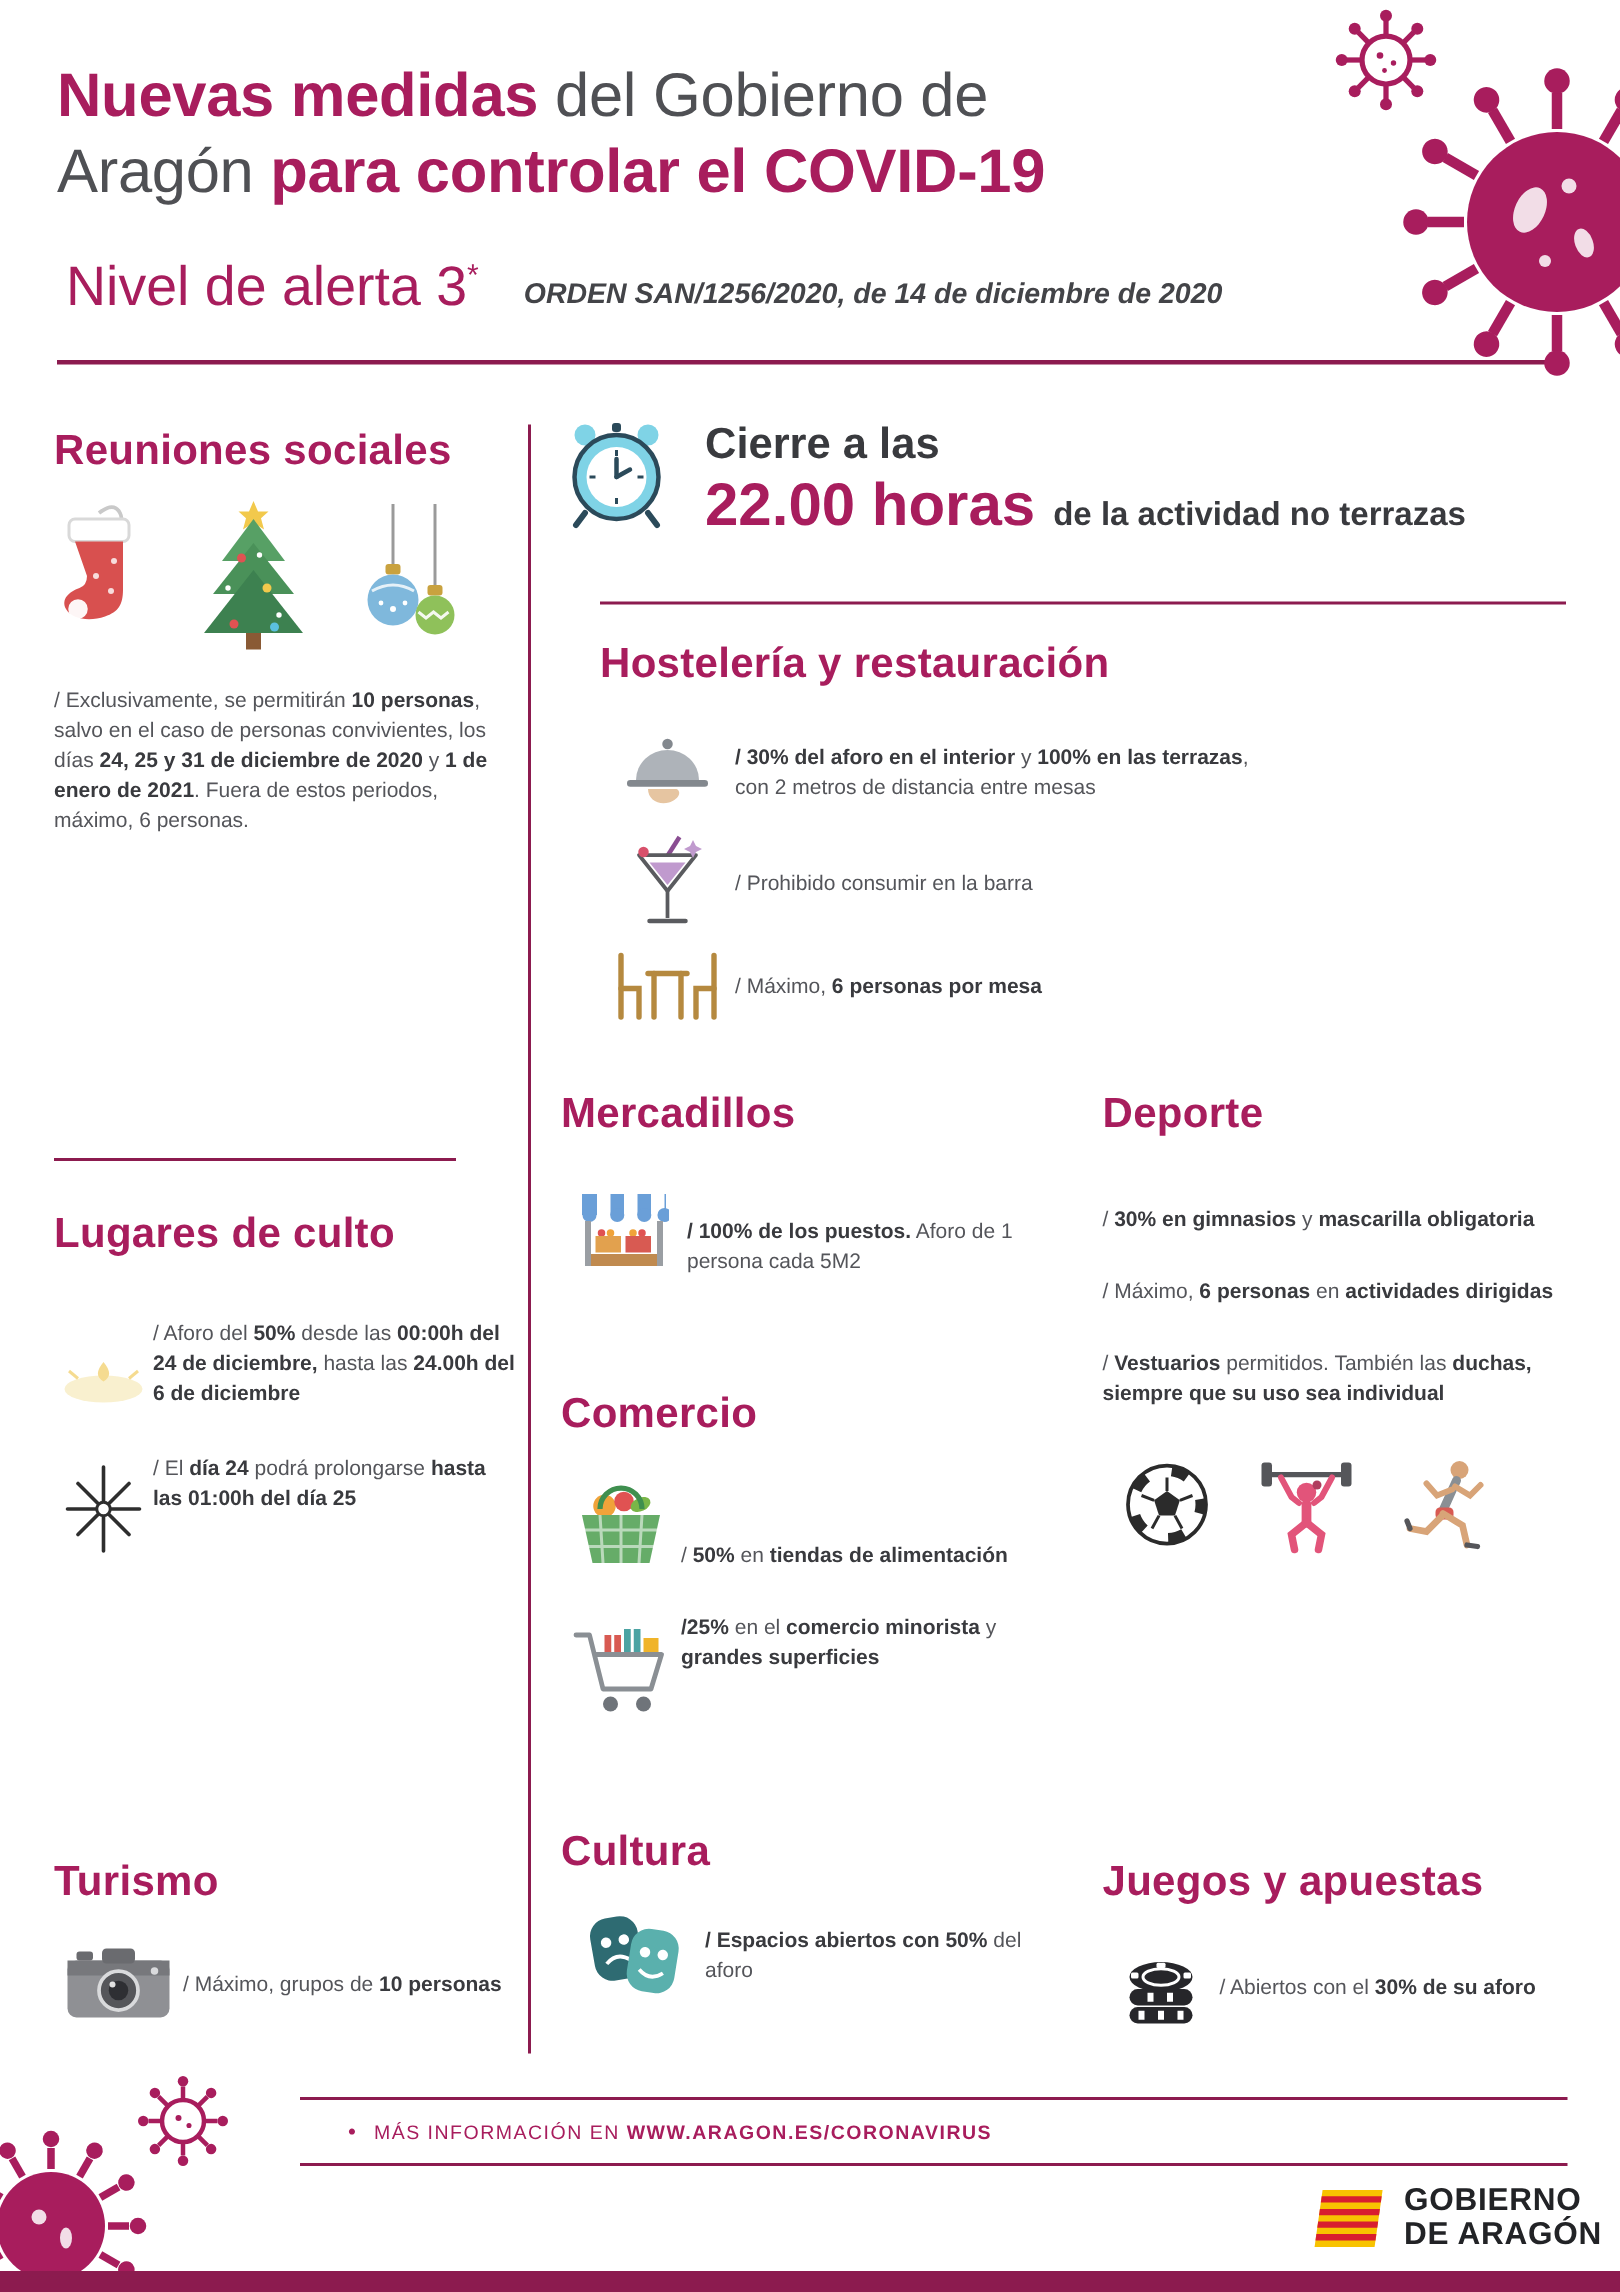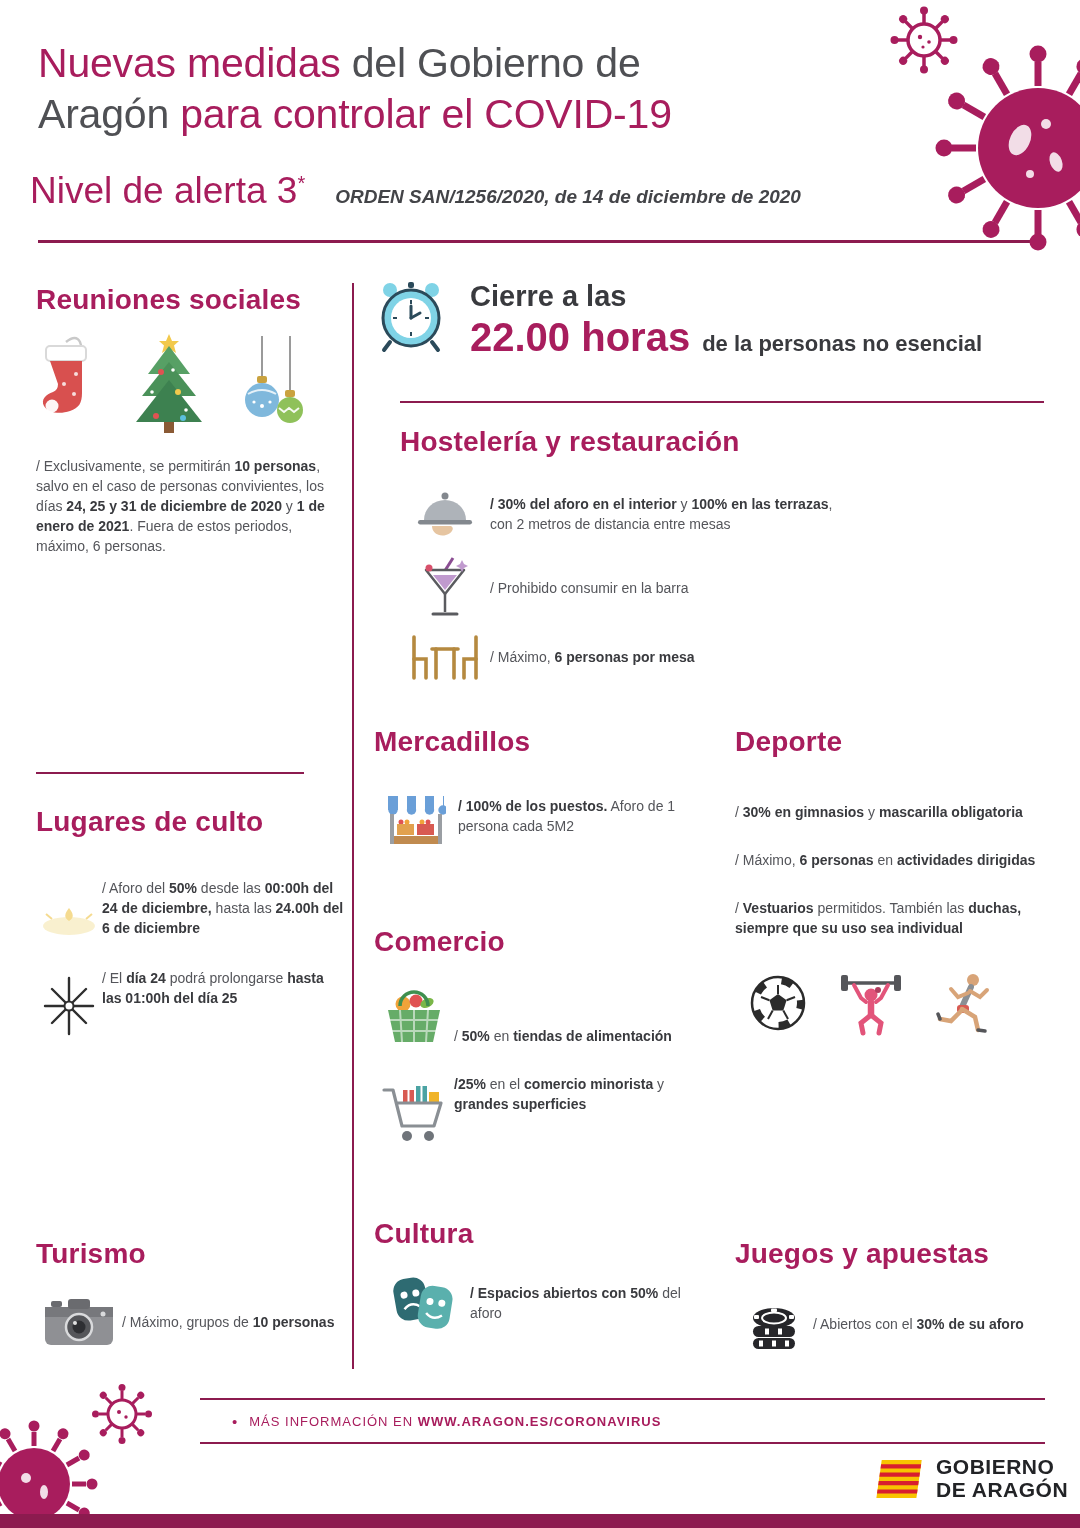--- a/index.html
+++ b/index.html
@@ -18,21 +18,21 @@
   .rule-h{background:var(--maroon);height:2px}
   .rule-v{background:var(--maroon);width:2px}
   .h2{font-size:28px;font-weight:700;color:var(--accent);letter-spacing:.2px}
   .rich{font-size:14px;line-height:1.43;color:var(--ink);white-space:pre-line}
   .rich .b{font-weight:700;color:var(--ink-b)}
   .rich .a{color:var(--accent)}
   .row{display:flex;align-items:center}
   .ic{flex:none;display:flex;justify-content:center;align-items:center}
   
   .title{font-size:41px;line-height:51px;color:#4f5054;font-weight:400;letter-spacing:-.2px}
-  .title .b{font-weight:400}
+  .title .b{font-weight:700}
   .alert-row{display:flex;align-items:flex-start}
   .alert{font-size:37px;color:var(--accent);font-weight:400}
   .alert sup{font-size:20px;color:var(--accent)}
   .order{font-size:19px;font-style:italic;font-weight:700;color:#434448;margin-left:30px;margin-top:16px}
   
   .closure-text{margin-left:26px}
   .closure-intro{font-size:29px;font-weight:700;color:var(--ink-b)}
   .closure-line2{display:flex;align-items:baseline;white-space:nowrap;margin-top:2px}
   .closure-time{font-size:40px;font-weight:700;color:var(--accent)}
   .closure-scope{font-size:22px;font-weight:700;color:var(--ink-b);margin-left:12px}
@@ -50,21 +50,21 @@
 </style>
 </head>
 <body>
 
 <div id="page">
 
   <div class="abs" style="left:38px;top:38px;width:830px">
     <div class="title rich"><span class="b a">Nuevas medidas</span><span> del Gobierno de</span></div>
     <div class="title rich"><span>Aragón </span><span class="b a">para controlar el COVID-19</span></div>
   </div>
-  <div class="abs alert-row" style="left:30px;top:170px">
+  <div class="abs alert-row" style="left:44px;top:170px">
     <div class="alert"><span>Nivel de alerta 3</span><sup>*</sup></div>
     <div class="order">ORDEN SAN/1256/2020, de 14 de diciembre de 2020</div>
   </div>
   <div class="abs rule-h" style="left:38px;top:240px;width:1004px;height:3px"></div>
 
   <svg class="abs" style="left:878px;top:0;width:202px;height:268px" viewBox="0 0 202 268">
     <defs>
       <g id="vt">
           <line x1="0" y1="-62" x2="0" y2="-86" stroke="#a81d5d" stroke-width="7"></line>
           <circle cx="0" cy="-94" r="8.5" fill="#a81d5d"></circle>
@@ -221,21 +221,21 @@
         </g>
       <g stroke="#2b4a5a" stroke-width="3" stroke-linecap="round">
           <line x1="33" y1="38" x2="33" y2="26"></line>
           <line x1="33" y1="38" x2="42" y2="33"></line>
         </g>
     </svg>
     <div class="closure-text">
       <div class="closure-intro">Cierre a las</div>
       <div class="closure-line2">
         <span class="closure-time">22.00 horas</span>
-        <span class="closure-scope">de la personas no esencial</span>
+        <span class="closure-scope">de la actividad no terrazas</span>
       </div>
     </div>
   </div>
   <div class="abs rule-h" style="left:400px;top:401px;width:644px"></div>
 
   <div class="abs" style="left:400px;top:426px;width:668px">
     <div class="h2">Hostelería y restauración</div>
     <div class="row" style="margin-top:30px">
       <div class="ic" style="width:90px">
         <svg width="58" height="52" viewBox="0 0 58 52">
@@ -275,21 +275,21 @@
               <polyline points="69,27 57,27 57,46"></polyline>
           </g>
         </svg>
       </div>
       <div class="rich" style="width:578px"><span>/  Máximo, </span><span class="b">6 personas por mesa</span></div>
     </div>
   </div>
 
   <div class="abs" style="left:374px;top:726px;width:324px">
     <div class="h2">Mercadillos</div>
-    <div class="row" style="margin-top:24px;align-items:center">
+    <div class="row" style="margin-top:24px;align-items:flex-end">
       <div class="ic" style="width:84px;padding-top:6px">
         <svg width="60" height="62" viewBox="0 0 60 62">
           <rect x="2" y="8" width="56" height="14" fill="#6a9fd8"></rect>
           <rect x="12" y="8" width="9" height="14" fill="#fff"></rect>
             <rect x="30" y="8" width="9" height="14" fill="#fff"></rect>
             <rect x="48" y="8" width="9" height="14" fill="#fff"></rect>
           <circle cx="7" cy="22" r="4.7" fill="#6a9fd8"></circle>
             <circle cx="25.5" cy="22" r="4.7" fill="#6a9fd8"></circle>
             <circle cx="43.5" cy="22" r="4.7" fill="#6a9fd8"></circle>
             <circle cx="57" cy="22" r="4.7" fill="#6a9fd8"></circle>

